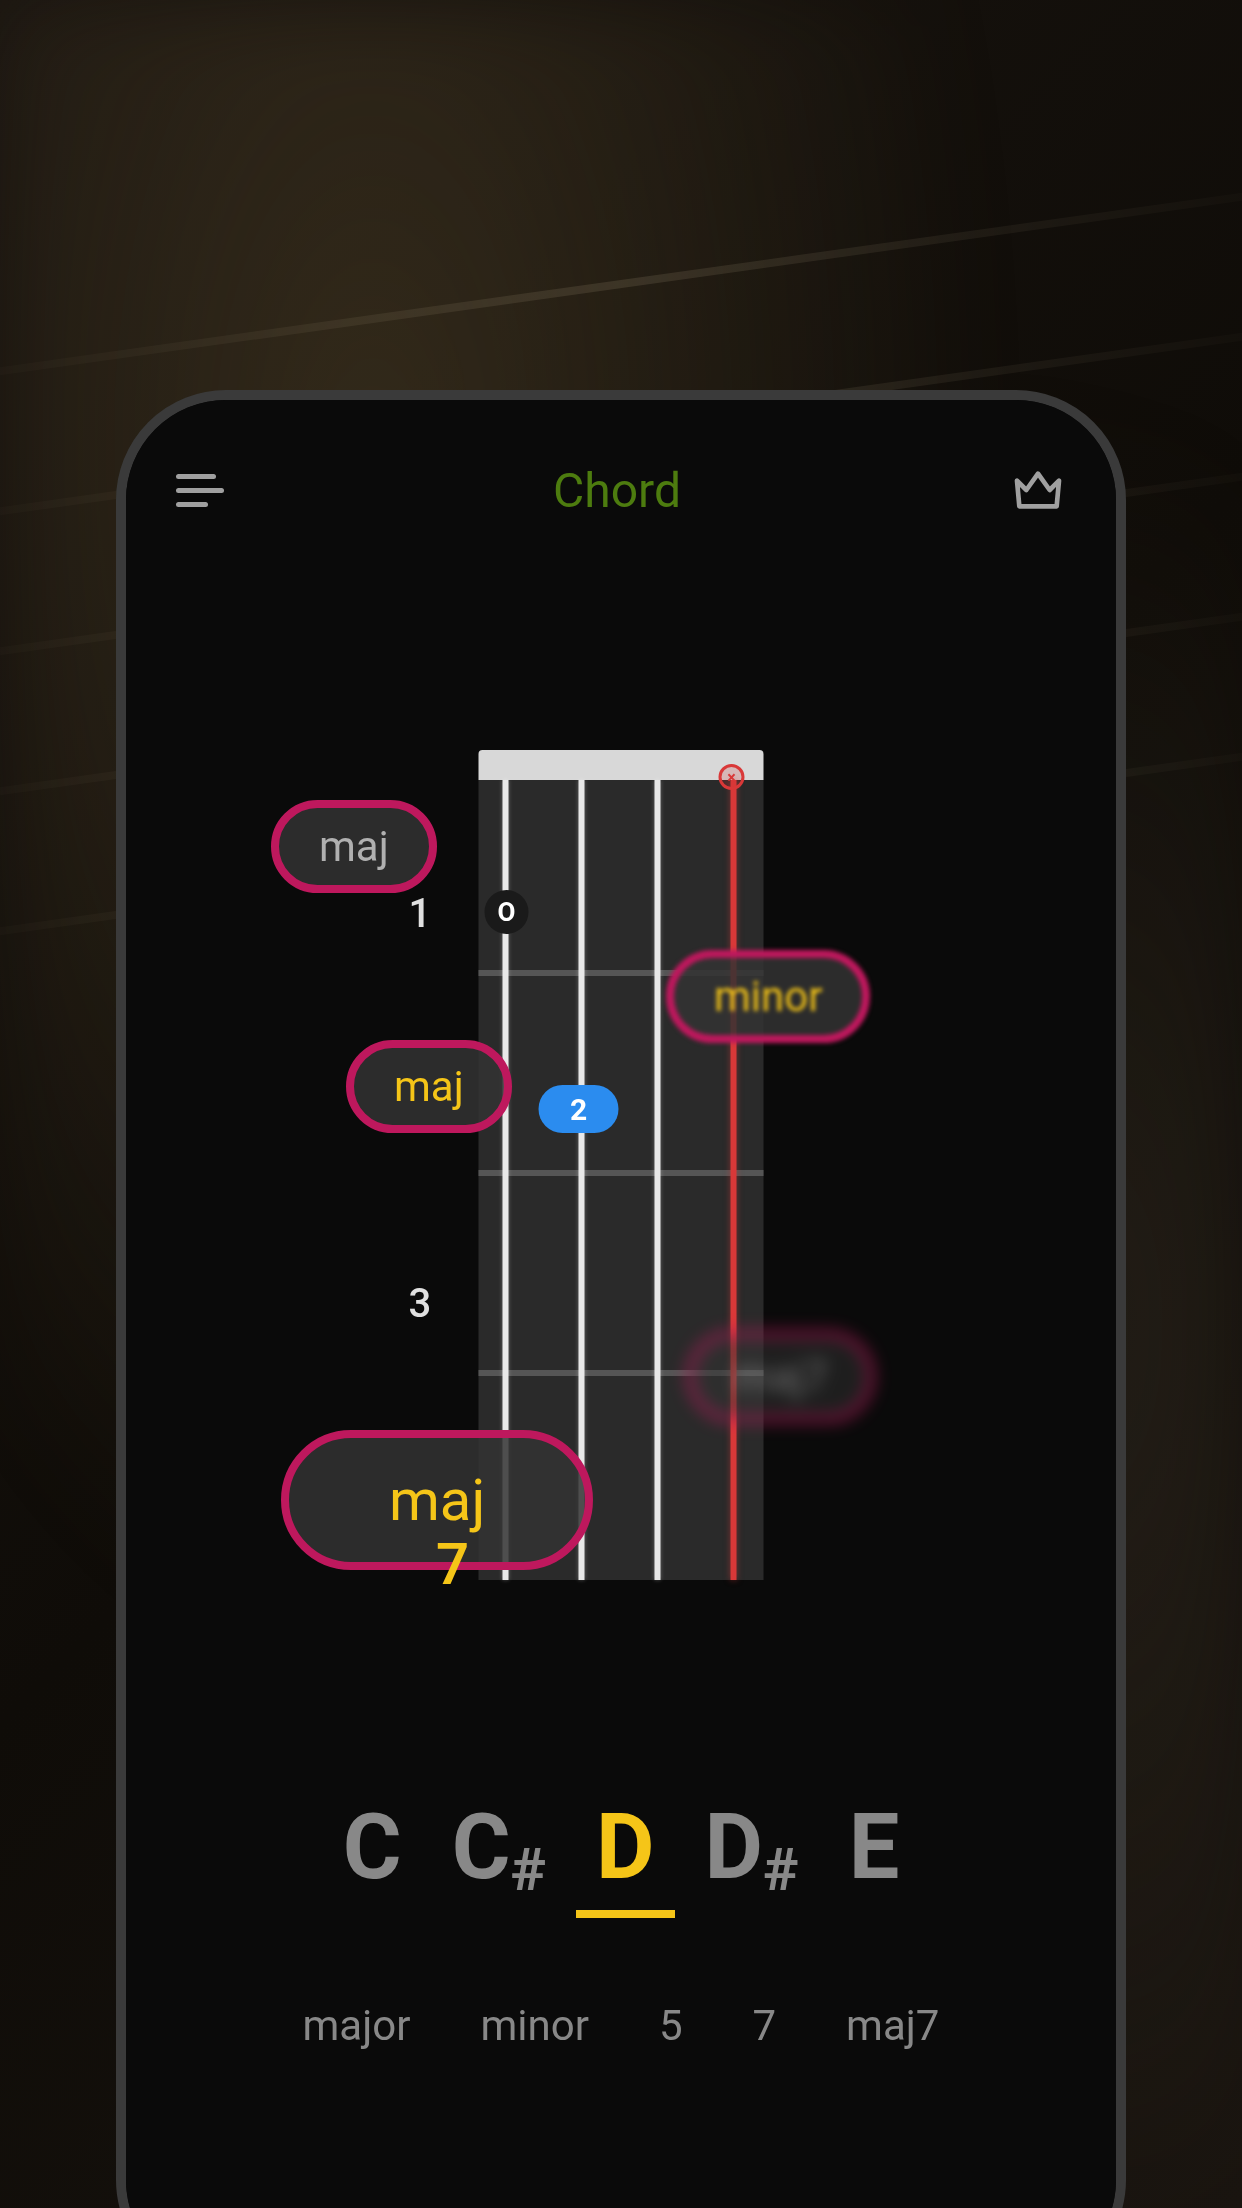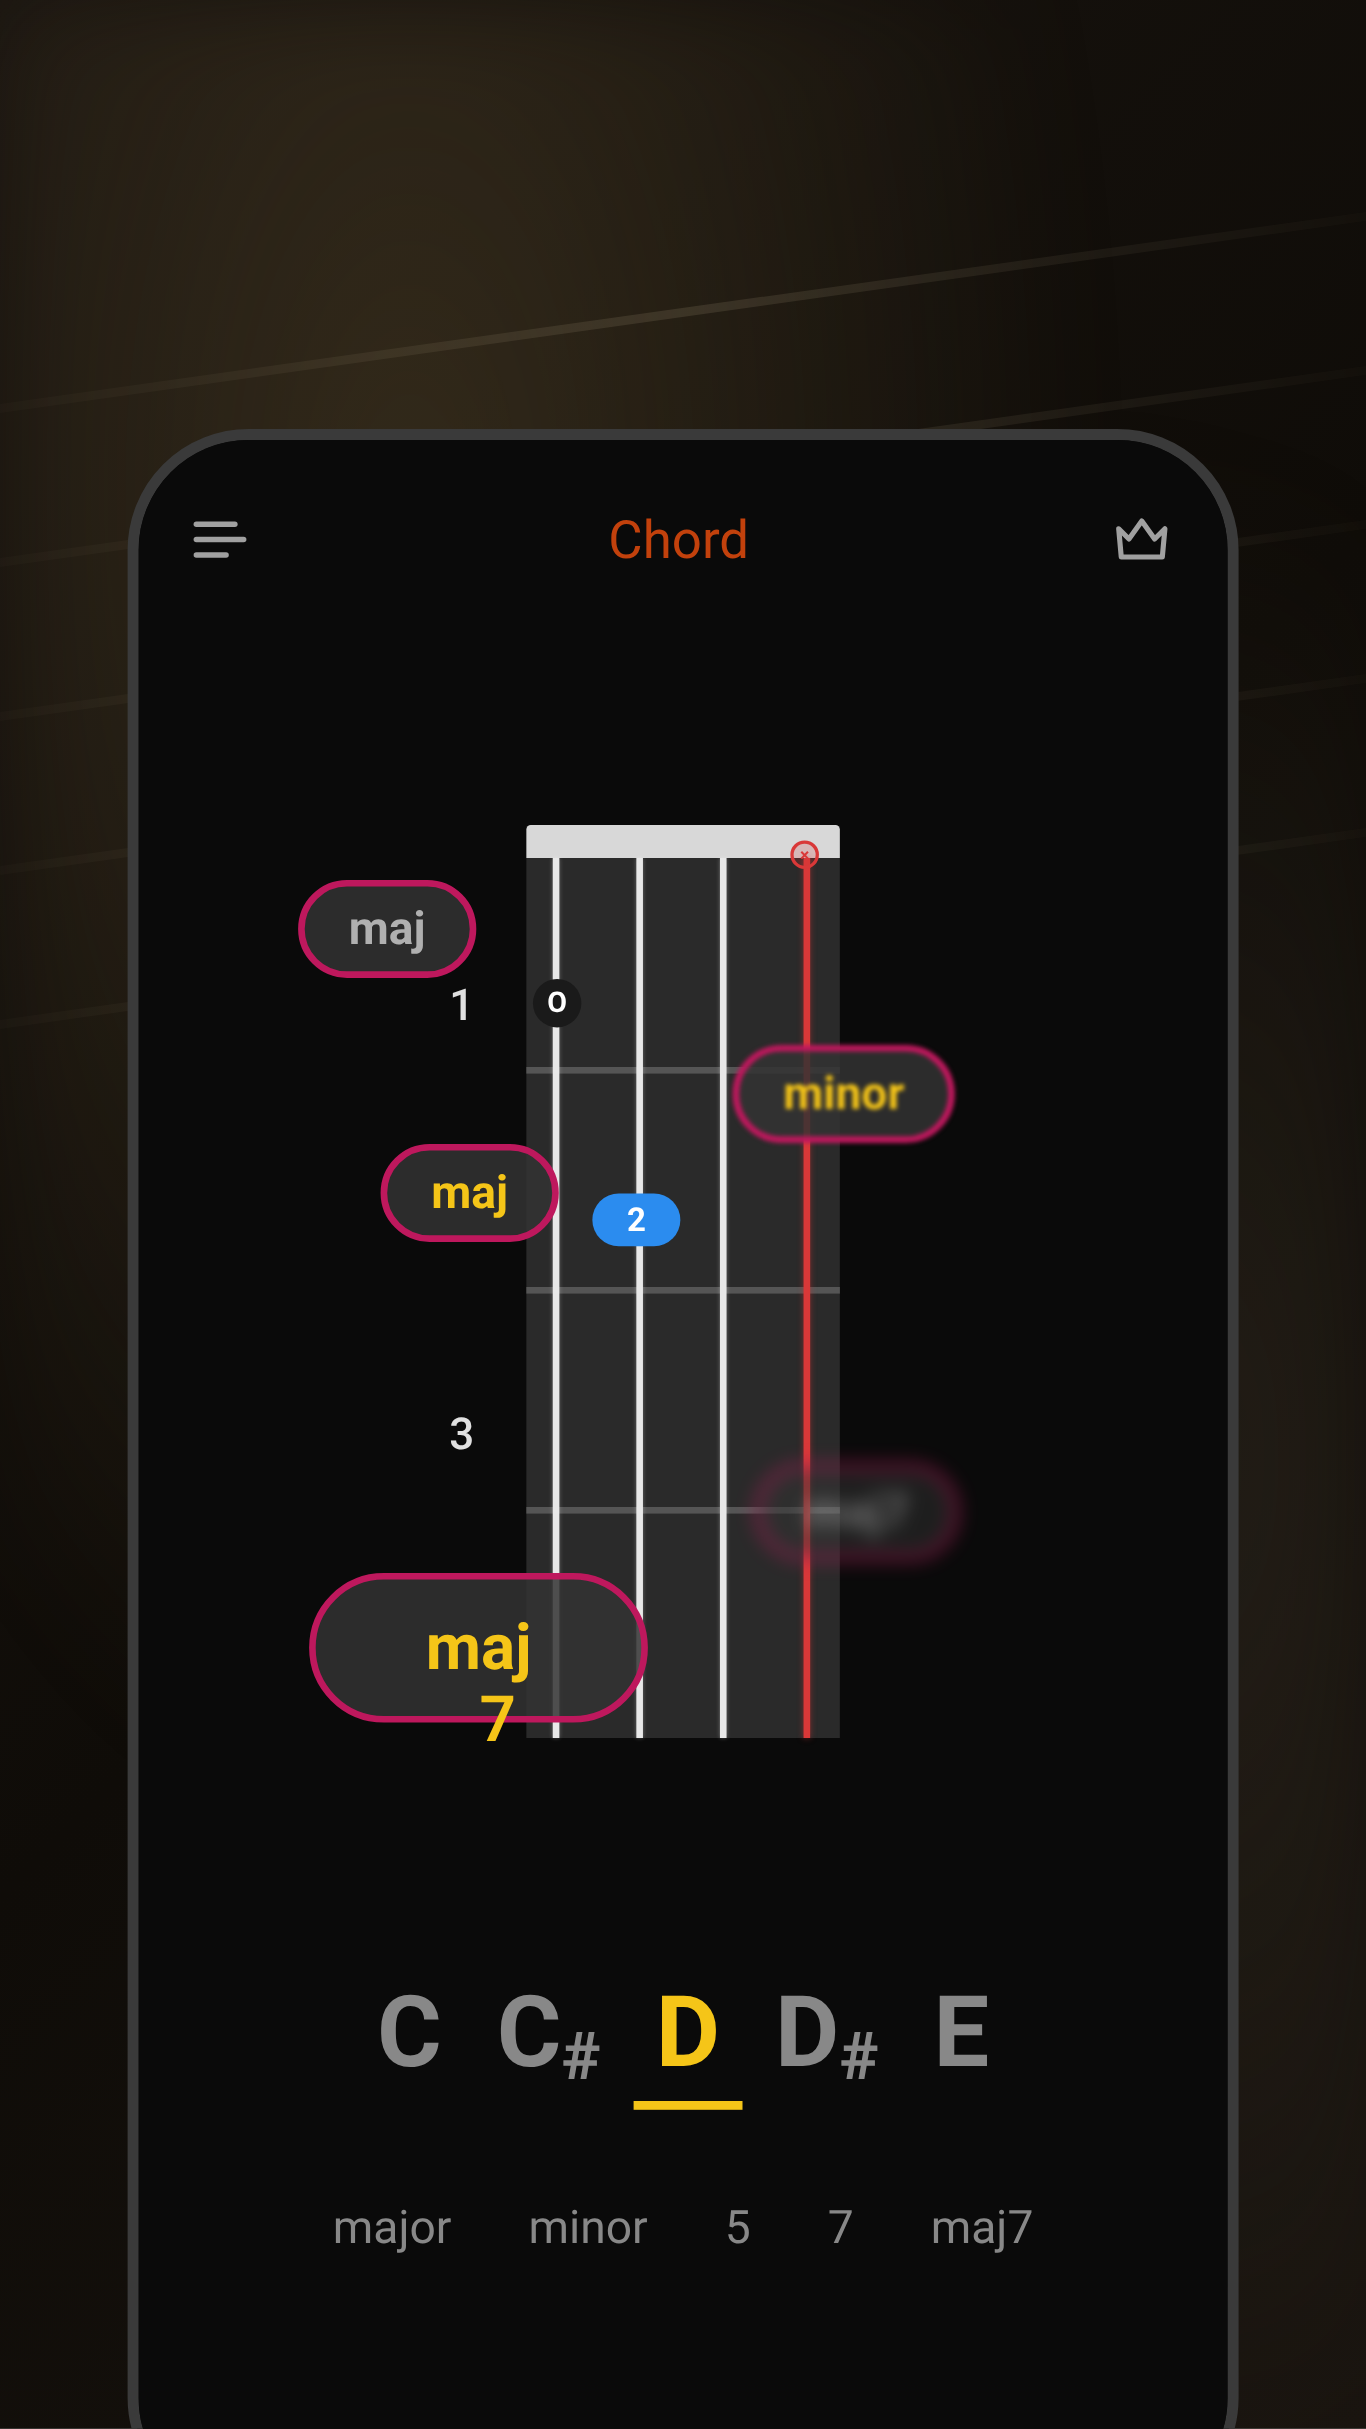--- a/index.html
+++ b/index.html
@@ -102,21 +102,21 @@
     height: 5px;
     background: #a0a0a0;
     border-radius: 3px;
   }
   
   .menu-line:nth-child(1) { width: 40px; }
   .menu-line:nth-child(2) { width: 48px; }
   .menu-line:nth-child(3) { width: 32px; }
   
   .header-title {
-    color: #c2410c;
+    color: #4d7c0f;
     font-size: 48px;
     font-weight: 400;
   }
   
   .crown-icon {
     width: 56px;
     height: 56px;
   }
   
   .fretboard-container {
@@ -214,23 +214,23 @@
     height: 48px;
     background: #2b8cef;
     font-size: 30px;
   }
   
   .chord-pill {
     position: absolute;
     padding: 14px 40px;
     border-radius: 100px;
     font-size: 42px;
-    font-weight: 700;
+    font-weight: 400;
     background: rgba(50,50,50,0.85);
-    border: 6px solid #be185d;
+    border: 8px solid #be185d;
   }
   
   .chord-pill.gray { color: #b0b0b0; }
   .chord-pill.yellow { color: #f5c518; }
   .chord-pill.large {
     font-size: 58px;
     padding: 20px 60px;
     border-radius: 100px;
   }
   .chord-pill.blurred {

